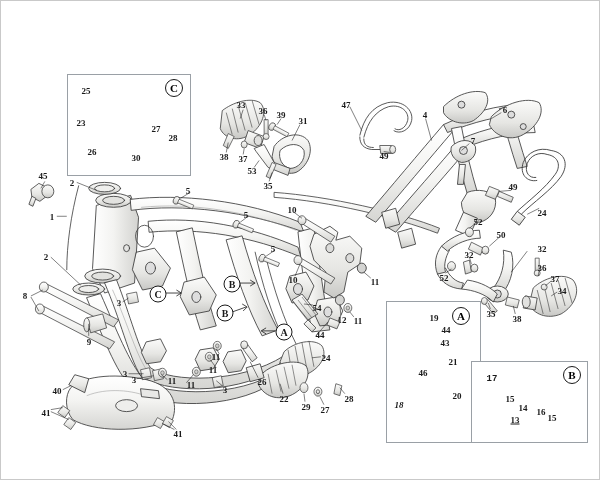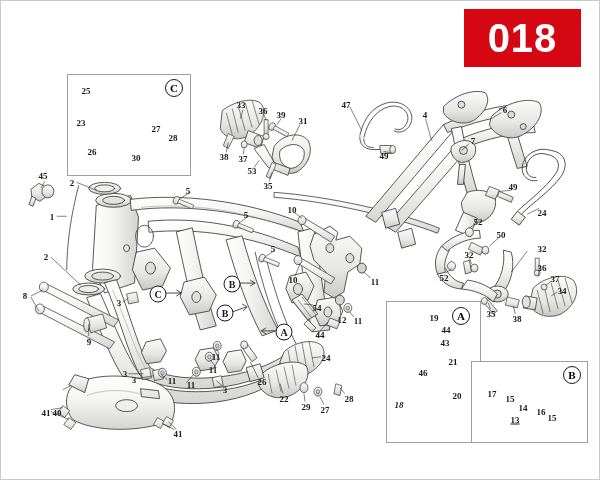--- a/index.html
+++ b/index.html
@@ -492,33 +492,32 @@
 
   <div class="ibox" style="left:66px;top:73px;width:122px;height:100px;"></div>
   <div class="ibox-mark" style="left:164px;top:78px;">C</div>
 
   <div class="ibox" style="left:385px;top:300px;width:93px;height:140px;"></div>
   <div class="ibox-mark" style="left:451px;top:306px;">A</div>
 
   <div class="ibox" style="left:470px;top:360px;width:115px;height:80px;"></div>
   <div class="ibox-mark" style="left:562px;top:365px;">B</div>
 
-  <div class="badge" style="left:463px;top:8px;width:117px;height:58px;background:#d50712;font-size:40px;">018</div>
 
   <div id="labels">
       <div class="lbl" style="left: 42px; top: 175px;">45</div>
       <div class="lbl" style="left: 51px; top: 216px;">1</div>
       <div class="lbl" style="left: 71px; top: 182px;">2</div>
       <div class="lbl" style="left: 45px; top: 256px;">2</div>
       <div class="lbl" style="left: 24px; top: 295px;">8</div>
       <div class="lbl" style="left: 88px; top: 341px;">9</div>
       <div class="lbl" style="left: 118px; top: 302px;">3</div>
       <div class="lbl" style="left: 124px; top: 373px;">3</div>
       <div class="lbl" style="left: 133px; top: 379px;">3</div>
-      <div class="lbl" style="left: 56px; top: 390px; margin-top: 22px;">40</div>
+      <div class="lbl" style="left: 56px; top: 390px;">40</div>
       <div class="lbl" style="left: 45px; top: 412px;">41</div>
       <div class="lbl" style="left: 177px; top: 433px;">41</div>
       <div class="lbl" style="left: 171px; top: 380px;">11</div>
       <div class="lbl" style="left: 190px; top: 384px;">11</div>
       <div class="lbl" style="left: 212px; top: 369px;">11</div>
       <div class="lbl" style="left: 215px; top: 356px;">11</div>
       <div class="lbl" style="left: 224px; top: 389px;">3</div>
       <div class="lbl" style="left: 187px; top: 190px;">5</div>
       <div class="lbl" style="left: 245px; top: 214px;">5</div>
       <div class="lbl" style="left: 272px; top: 248px;">5</div>
@@ -566,21 +565,21 @@
       <div class="lbl" style="left: 135px; top: 157px;">30</div>
       <div class="lbl" style="left: 155px; top: 128px;">27</div>
       <div class="lbl" style="left: 172px; top: 137px;">28</div>
       <div class="lbl" style="left: 433px; top: 317px;">19</div>
       <div class="lbl" style="left: 445px; top: 329px;">44</div>
       <div class="lbl" style="left: 444px; top: 342px;">43</div>
       <div class="lbl" style="left: 422px; top: 372px;">46</div>
       <div class="lbl" style="left: 452px; top: 361px;">21</div>
       <div class="lbl" style="left: 456px; top: 395px;">20</div>
       <div class="lbl" style="left: 398px; top: 404px; font-style: italic;">18</div>
-      <div class="lbl" style="left: 491px; top: 393px;">17</div>
+      <div class="lbl" style="left: 491px; top: 378px; font-family: Liberation Mono, monospace;">17</div>
       <div class="lbl" style="left: 509px; top: 398px;">15</div>
       <div class="lbl" style="left: 522px; top: 407px;">14</div>
       <div class="lbl" style="left: 514px; top: 419px; text-decoration: underline;">13</div>
       <div class="lbl" style="left: 540px; top: 411px;">16</div>
       <div class="lbl" style="left: 551px; top: 417px;">15</div>
     </div>
   <div id="callouts">
       <div class="cmark" style="left: 157px; top: 293px;">C</div>
       <div class="cmark" style="left: 231px; top: 283px;">B</div>
       <div class="cmark" style="left: 224px; top: 312px;">B</div>

